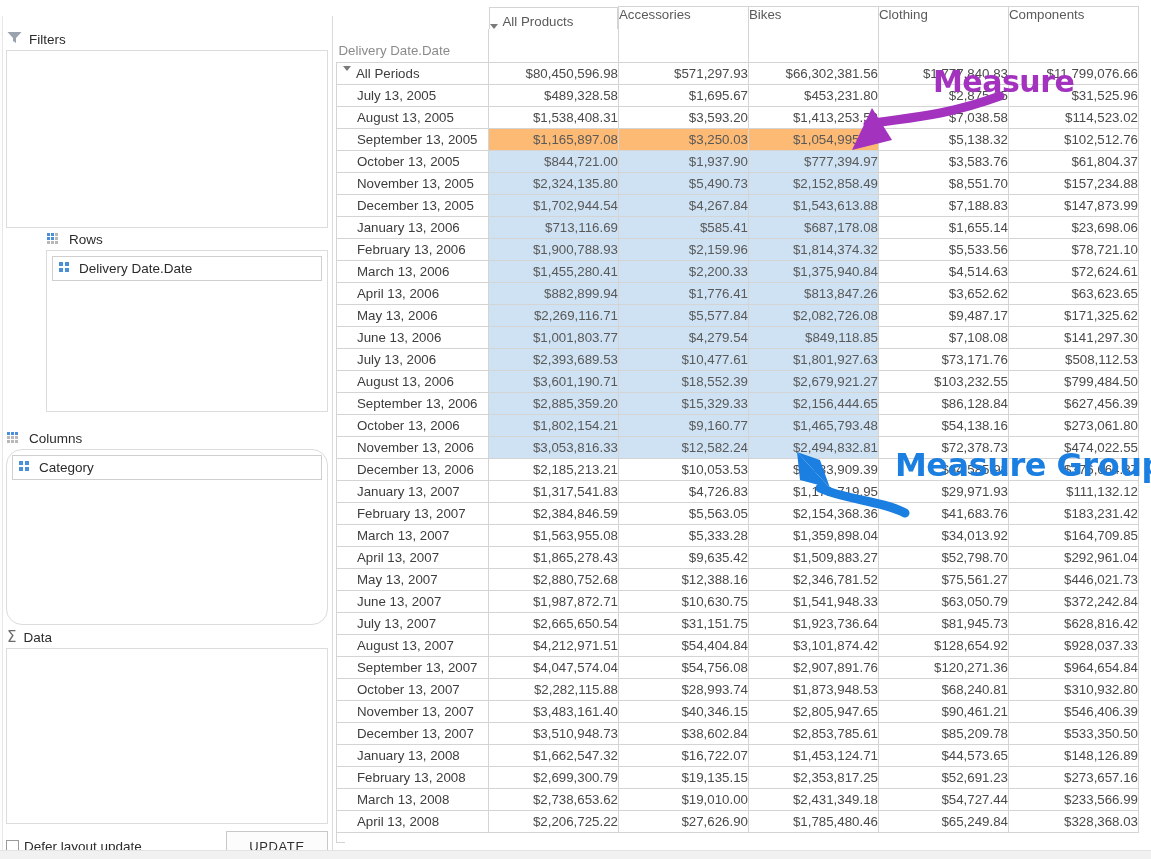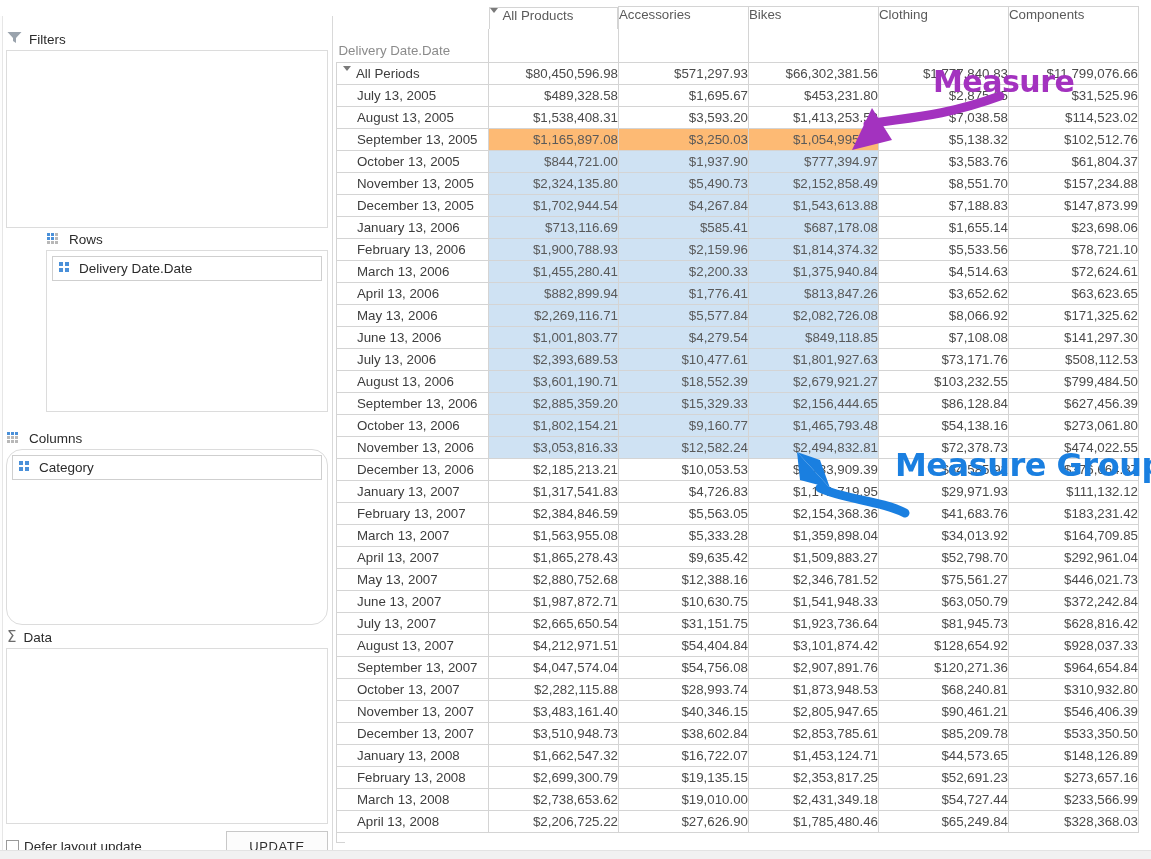--- a/index.html
+++ b/index.html
@@ -122,21 +122,21 @@
     overflow: hidden;
     white-space: nowrap;
   }
   .hdr-corner { border: none; background: transparent; }
   .hdr-corner .corner-txt {
     font-size: 13.3px; color: #8b8b8b; padding-left: 2px;
     display: flex; align-items: flex-end; height: 100%; padding-bottom: 4px;
   }
   .hdr-top {
     background: #ffffff; color: #5a5a5a; font-size: 13.3px;
-    padding-left: 5px; display: flex; align-items: flex-start;
+    padding-left: 5px; display: flex; align-items: flex-end;
   }
   .hdr-cat {
     background: #ffffff; color: #5a5a5a; font-size: 13.3px;
     padding-left: 5px; vertical-align: top; padding-top: 3px;
   }
   .row-hdr {
     background: #ffffff; color: #3d3d3d; padding-left: 6px;
     display: flex; align-items: flex-start; font-size: 13.3px;
   }
   .row-hdr.indent { padding-left: 20px; }
@@ -447,21 +447,21 @@
           </tr>
           <tr>
             <td class="cell">
               <div class="row-hdr indent">
                 <span>May 13, 2006</span>
               </div>
             </td>
             <td class="cell val sel-blue">$2,269,116.71</td>
             <td class="cell val sel-blue">$5,577.84</td>
             <td class="cell val sel-blue">$2,082,726.08</td>
-            <td class="cell val">$8,066.92</td>
+            <td class="cell val">$9,487.17</td>
             <td class="cell val">$171,325.62</td>
           </tr>
           <tr>
             <td class="cell">
               <div class="row-hdr indent">
                 <span>June 13, 2006</span>
               </div>
             </td>
             <td class="cell val sel-blue">$1,001,803.77</td>
             <td class="cell val sel-blue">$4,279.54</td>

